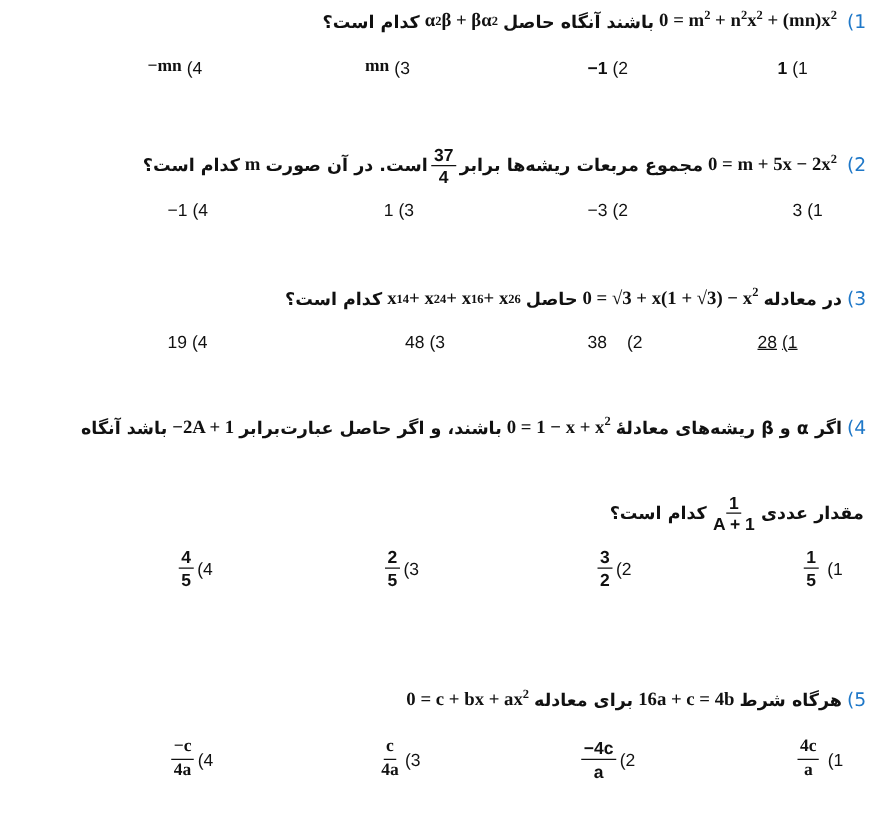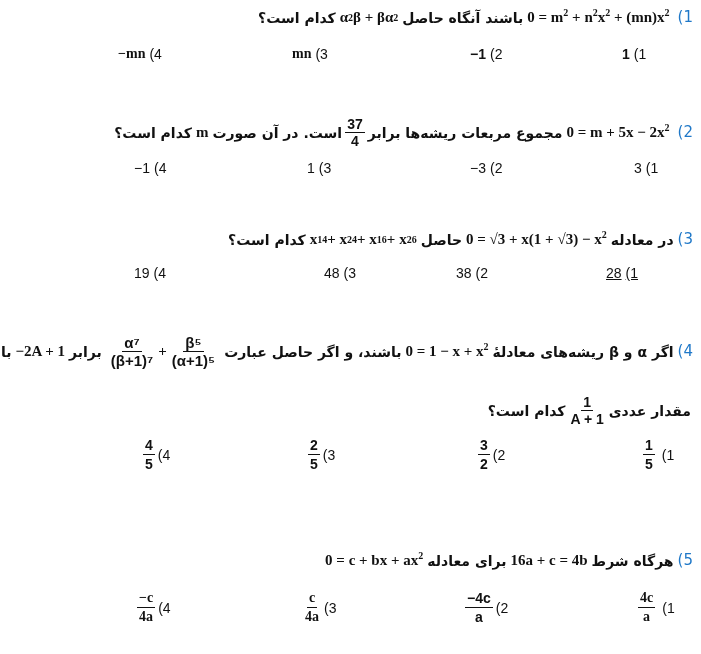--- a/index.html
+++ b/index.html
@@ -89,50 +89,39 @@
   <span class="math">0 =&nbsp;<span>√3 + x(1 + √3) − x<sup>2</sup></span></span>
   <span>حاصل</span>
   <span class="math">x<sub>1</sub><sup>4</sup> + x<sub>2</sub><sup>4</sup> + x<sub>1</sub><sup>6</sup> + x<sub>2</sub><sup>6</sup></span>
   <span>کدام است؟</span>
 </div>
 <div class="opts" style="top:265px;">
   <div class="opt light" style="left:606px;text-decoration:underline;">
       <span class="val">28</span>
       <span class="lbl">(1</span>
     </div>
-  <div class="opt light" style="left:456px;">
+  <div class="opt light" style="left:470px;gap:12px;">
       <span class="val">38</span>
       <span class="lbl">(2</span>
     </div>
   <div class="opt light" style="left:300px;margin-left:24px;">
       <span class="val">48</span>
       <span class="lbl">(3</span>
     </div>
   <div class="opt light" style="left:134px;">
       <span class="val">19</span>
       <span class="lbl">(4</span>
     </div>
 </div>
 
 <div class="q" style="top:335px;">
   <span class="qnum">4)</span>
   <span>اگر α و β ریشه‌های معادلهٔ</span>
   <span class="math">0 =&nbsp;<span>1 − x + x<sup>2</sup></span></span>
   <span>باشند، و اگر حاصل عبارت</span>
-  <span class="math">
-    <span class="frac">
-        <span class="num">α⁷</span>
-        <span class="den">(β+1)⁷</span>
-      </span>
-    +
-    <span class="frac">
-        <span class="num">β⁵</span>
-        <span class="den">(α+1)⁵</span>
-      </span>
-  </span>
   <span>برابر</span>
   <span class="math">−2A + 1</span>
   <span>باشد آنگاه</span>
 </div>
 <div class="q" style="top:395px; right:10px;">
   <span>مقدار عددی</span>
   <span class="frac">
       <span class="num">1</span>
       <span class="den">A + 1</span>
     </span>

